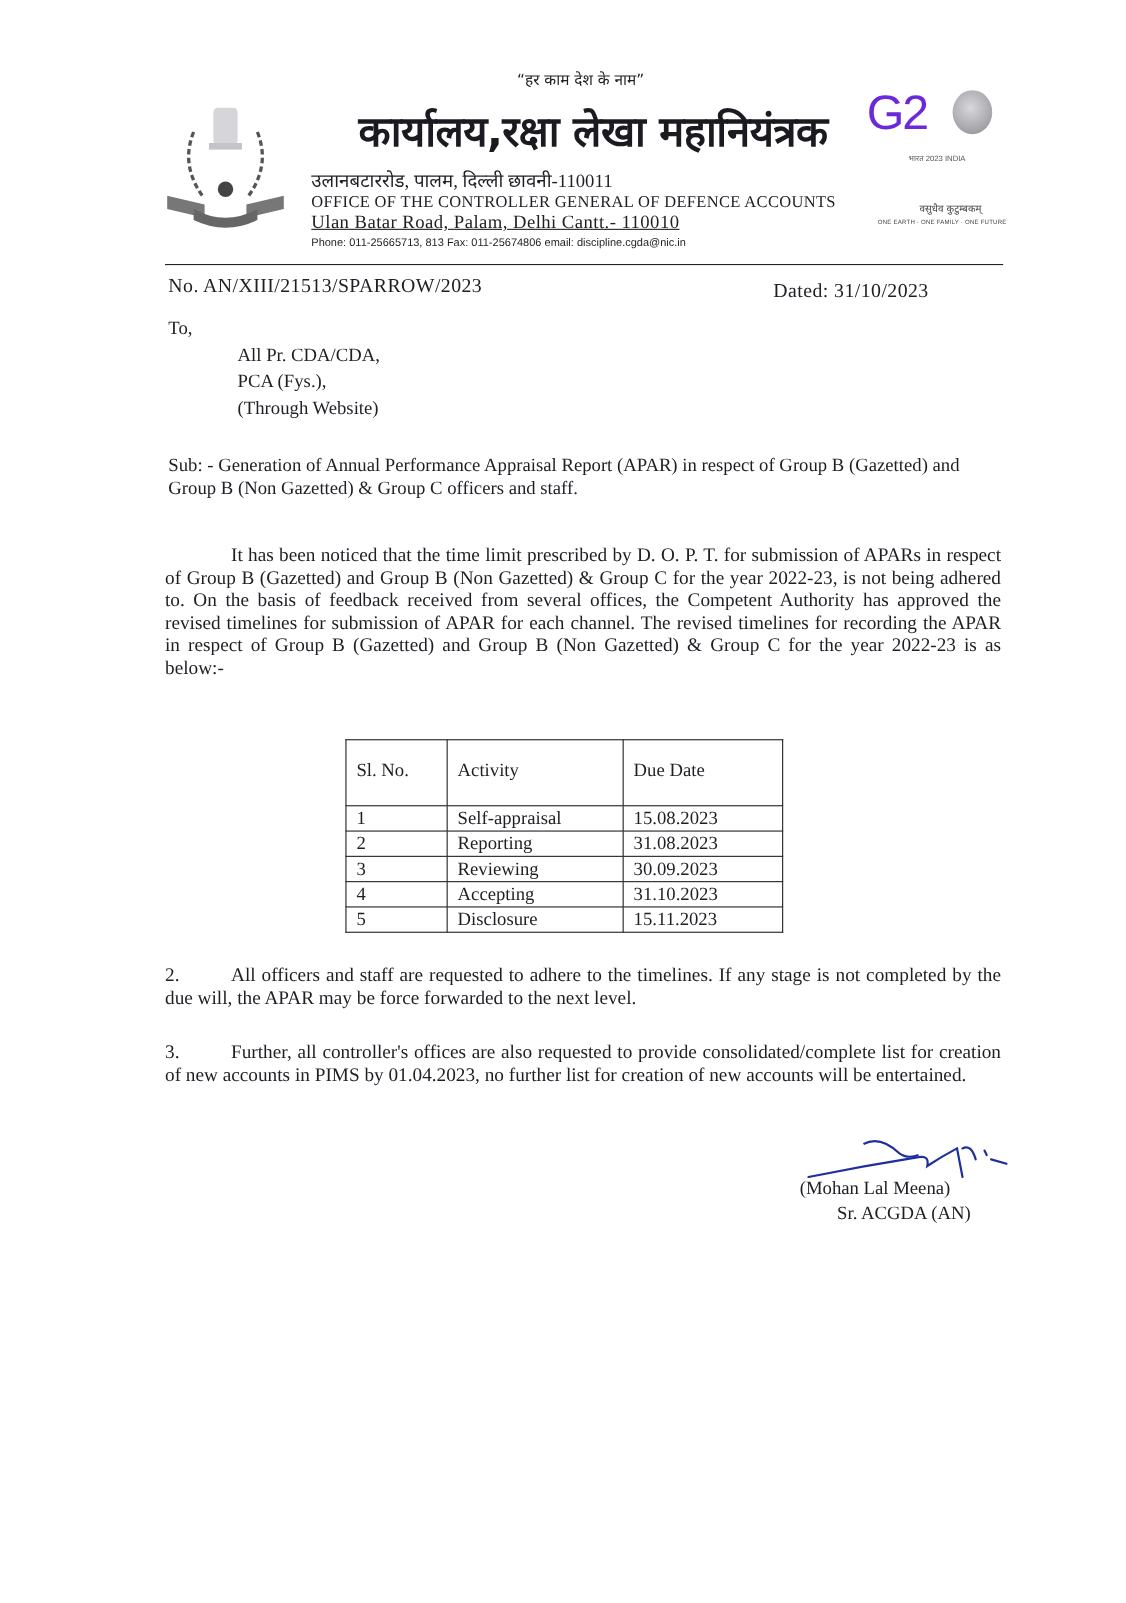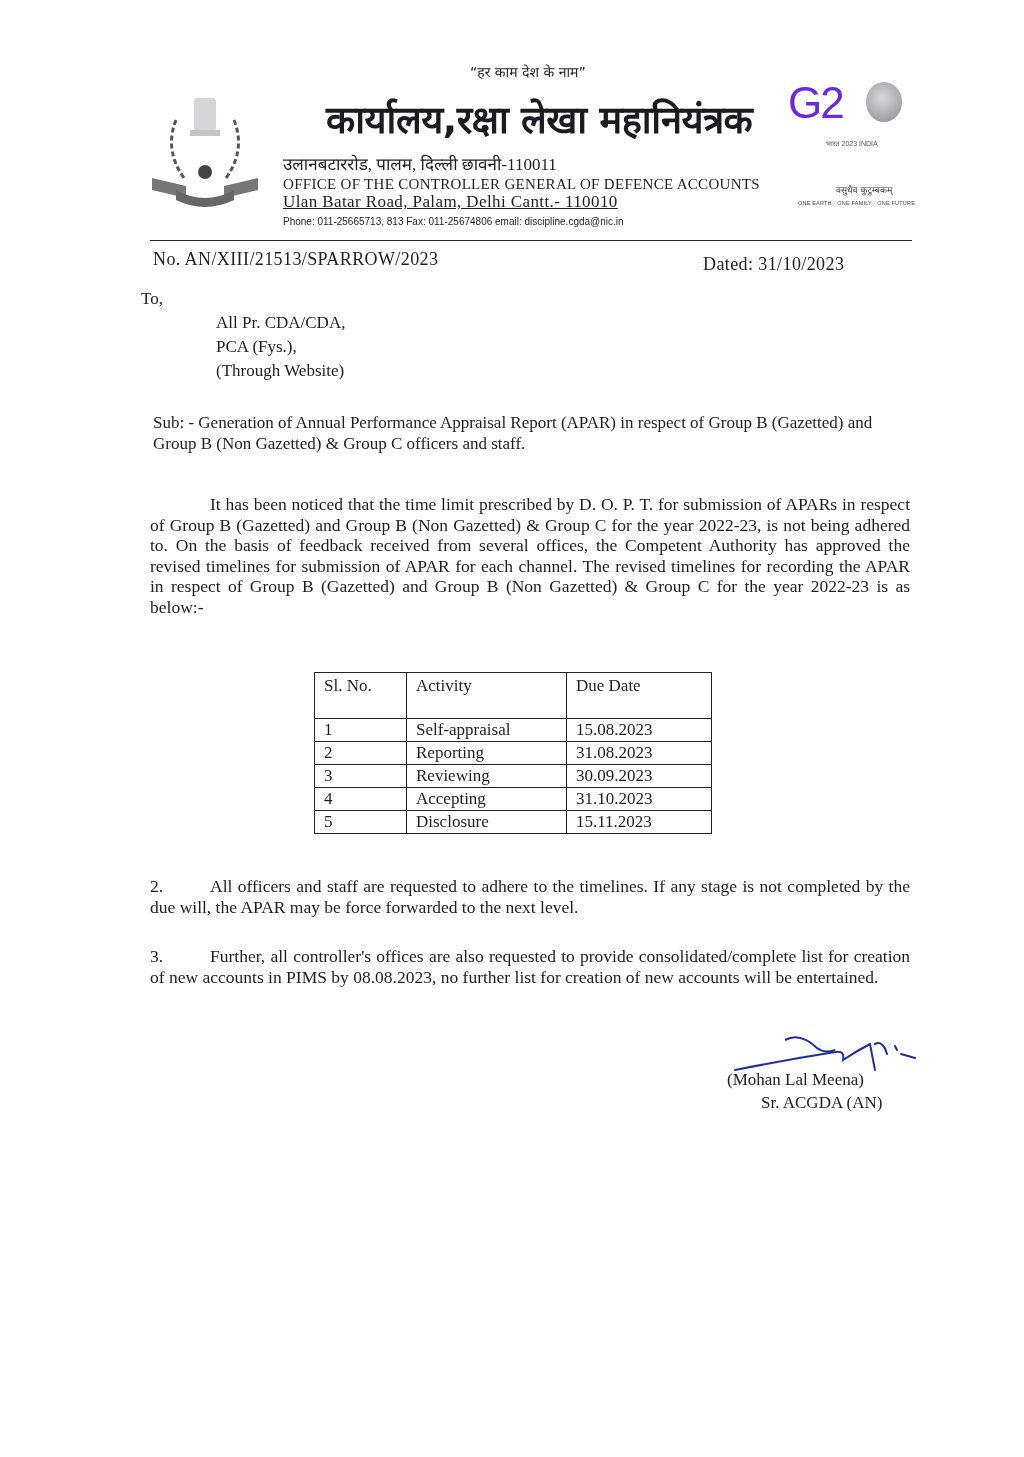--- a/index.html
+++ b/index.html
@@ -14,28 +14,28 @@
   .contact { left:283px; top:216px; font-size:10px; font-family:"Liberation Sans",sans-serif; }
   .rule { left:150px; top:240px; width:762px; height:0; border-top:1.5px solid #222; }
   .emblem { left:146px; top:90px; width:118px; height:118px; }
   .g20-text { left:788px; top:78px; font-size:44px; font-family:"Liberation Sans",sans-serif; color:#6d28d9; letter-spacing:-2px; }
   .g20-globe { left:866px; top:82px; width:36px; height:40px; border-radius:50%; background:radial-gradient(circle at 45% 40%, #d8d8dc, #8a8a90); }
   .g20-sub { left:826px; top:139px; font-size:7px; font-family:"Liberation Sans",sans-serif; color:#555; }
   .g20-hindi { left:836px; top:183px; font-size:9px; font-family:"DejaVu Sans",sans-serif; color:#444; }
   .g20-motto { left:798px; top:200px; font-size:5.5px; font-family:"Liberation Sans",sans-serif; color:#444; letter-spacing:0.2px; }
   .ref-no { left:153px; top:249px; font-size:18px; letter-spacing:0.4px; }
   .dated { left:703px; top:254px; font-size:18px; letter-spacing:0.4px; }
-  .to { left:141px; top:289px; font-size:17px; }
+  .to { left:153px; top:289px; font-size:17px; }
   .addressee { left:216px; font-size:17px; }
   .subject { left:153px; top:412px; width:760px; font-size:17px; line-height:21px; }
   .para { left:150px; width:760px; font-size:17.5px; line-height:20.5px; text-align:justify; }
   .para .indent { display:inline-block; width:60px; }
   table.due { position:absolute; left:314px; top:672px; border-collapse:collapse; font-size:17px; }
   table.due td { border:1.2px solid #222; padding:0 0 0 9px; vertical-align:top; }
-  table.due tr.head td { height:42px; padding-top:3px; }
+  table.due tr.head td { height:42px; padding-top:17px; }
   table.due tr.row td { height:21px; line-height:22px; }
   .c1 { width:82px; } .c2 { width:150px; } .c3 { width:135px; }
   .sig { left:725px; top:1030px; width:200px; height:55px; }
   .sig-name { left:727px; top:1070px; font-size:17px; }
   .sig-desig { left:761px; top:1093px; font-size:17px; }
 </style>
 </head>
 <body>
 
 <div class="abs emblem">
@@ -108,21 +108,21 @@
   <tr class="row">
     <td>5</td>
     <td>Disclosure</td>
     <td>15.11.2023</td>
   </tr>
 </tbody>
   </table>
 
 <div class="abs para" style="top:876px"><span style="display:inline-block;width:60px">2.</span><span>All officers and staff are requested to adhere to the timelines. If any stage is not completed by the due will, the APAR may be force forwarded to the next level.</span></div>
 
-<div class="abs para" style="top:946px"><span style="display:inline-block;width:60px">3.</span><span>Further, all controller's offices are also requested to provide consolidated/complete list for creation of new accounts in PIMS by 08.08.2023, no further list for creation of new accounts will be entertained.</span></div>
+<div class="abs para" style="top:946px"><span style="display:inline-block;width:60px">3.</span><span>Further, all controller's offices are also requested to provide consolidated/complete list for creation of new accounts in PIMS by 01.04.2023, no further list for creation of new accounts will be entertained.</span></div>
 
 <div class="abs sig">
   <svg width="200" height="55" viewBox="0 0 200 55">
     <path d="M10 40 Q60 30 110 22 Q120 20 118 30 Q130 22 145 14 L150 40 M150 14 Q158 10 162 24 M170 16 L172 20 M176 24 L190 28" stroke="#1f2f9c" stroke-width="2" fill="none" stroke-linecap="round"></path>
     <path d="M60 10 Q75 2 92 18 Q100 24 110 20" stroke="#1f2f9c" stroke-width="2" fill="none"></path>
   </svg>
 </div>
 <div class="abs sig-name">(Mohan Lal Meena)</div>
 <div class="abs sig-desig">Sr. ACGDA (AN)</div>
 

